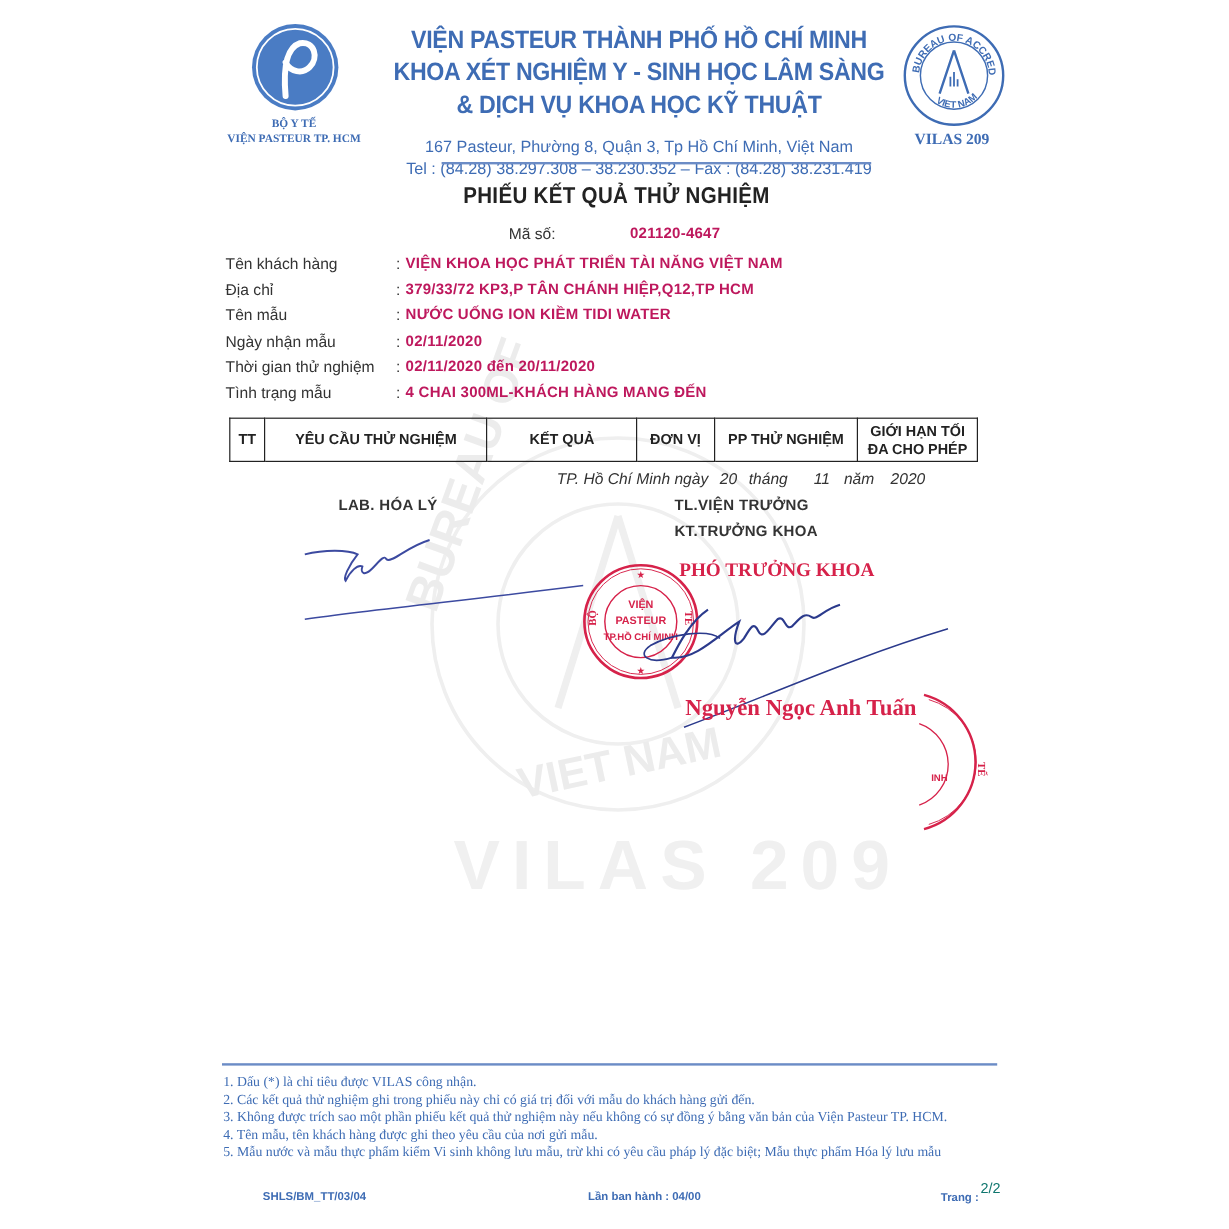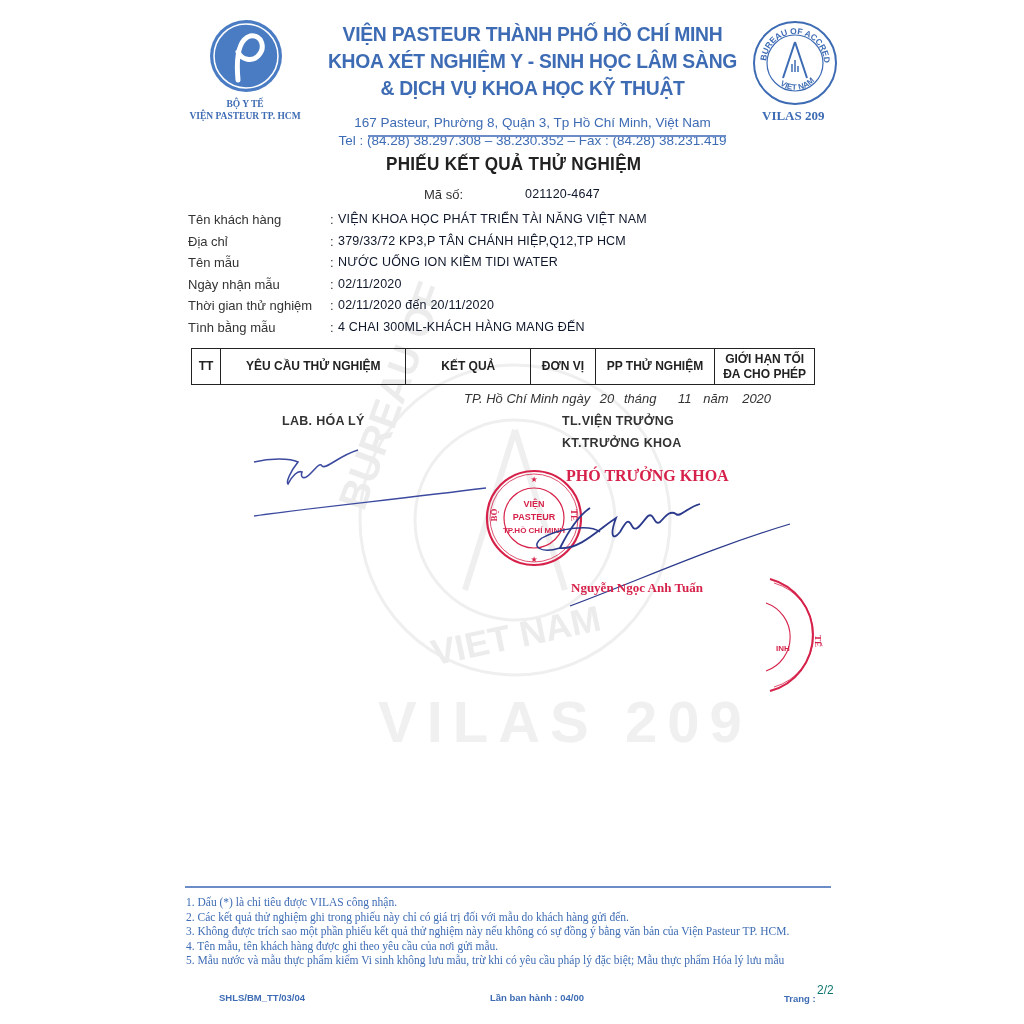--- a/index.html
+++ b/index.html
@@ -8,27 +8,27 @@
   
   .hdr-title{color:#3e6cb4;font-weight:bold;font-family:"Liberation Sans",sans-serif;font-size:21px;line-height:27px;text-align:center;letter-spacing:-0.3px;transform:scaleX(0.92);transform-origin:center;}
   .hdr-addr{color:#3e6cb4;font-size:13.5px;text-align:center;line-height:18px;}
   .logo-caption{color:#3e6cb4;font-family:"Liberation Serif",serif;font-weight:bold;font-size:9.5px;text-align:center;line-height:12px;}
   .vilas{color:#3e6cb4;font-family:"Liberation Serif",serif;font-weight:bold;font-size:13px;}
   .hdr-rule{height:2px;background:#6b8cc6;}
   
   .doc-title{font-weight:bold;font-size:19px;color:#222;letter-spacing:0.3px;transform:scaleX(0.9);transform-origin:left;}
   .label{font-size:13px;color:#333;}
   .colon{font-size:13px;color:#333;}
-  .value{font-size:12.5px;font-weight:normal;color:#0f172a;letter-spacing:0.2px;}
+  .value{font-size:12.5px;font-weight:bold;color:#be185d;letter-spacing:0.2px;}
   table.res{border-collapse:collapse;position:absolute;left:191px;top:348px;width:624px;height:37px;}
   table.res th{border:1.5px solid #222;font-size:12px;font-weight:bold;color:#222;padding:0 4px;text-align:center;line-height:15px;}
   .italic{font-style:italic;font-size:13px;color:#333;}
   .sig-label{font-size:12.5px;font-weight:bold;color:#333;letter-spacing:0.3px;}
   .red-title{color:#d6224a;font-family:"Liberation Serif",serif;font-weight:bold;font-size:16px;}
-  .red-name{color:#d6224a;font-family:"Liberation Serif",serif;font-weight:bold;font-size:13px;}
+  .red-name{color:#d6224a;font-family:"Liberation Serif",serif;font-weight:bold;font-size:19px;}
   .watermark{color:#ececec;font-weight:bold;font-family:"Liberation Sans",sans-serif;}
   .notes-rule{height:2px;background:#6b8cc6;}
   .note{font-family:"Liberation Serif",serif;font-size:11.5px;color:#3e6cb4;line-height:14.5px;}
   .foot{font-size:9.5px;font-weight:bold;color:#3e6cb4;}
 </style>
 </head>
 <body>
 
 <div class="abs" style="left:355px;top:360px;width:320px;height:320px;">
   <svg width="320" height="320" viewBox="0 0 320 320">
@@ -102,21 +102,21 @@
     <span class="label abs" style="left:0;">Ngày nhận mẫu</span>
     <span class="colon abs" style="left:142px;">:</span>
     <span class="value abs" style="left:150px;">02/11/2020</span>
   </div>
   <div style="position:relative;height:21.5px;">
     <span class="label abs" style="left:0;">Thời gian thử nghiệm</span>
     <span class="colon abs" style="left:142px;">:</span>
     <span class="value abs" style="left:150px;">02/11/2020 đến 20/11/2020</span>
   </div>
   <div style="position:relative;height:21.5px;">
-    <span class="label abs" style="left:0;">Tình bằng mẫu</span>
+    <span class="label abs" style="left:0;">Tình trạng mẫu</span>
     <span class="colon abs" style="left:142px;">:</span>
     <span class="value abs" style="left:150px;">4 CHAI 300ML-KHÁCH HÀNG MANG ĐẾN</span>
   </div>
 </div>
 
 <table class="res">
   <tbody>
       <tr>
     <th style="width:20px;">TT</th>
     <th style="width:175px;">YÊU CẦU THỬ NGHIỆM</th>

